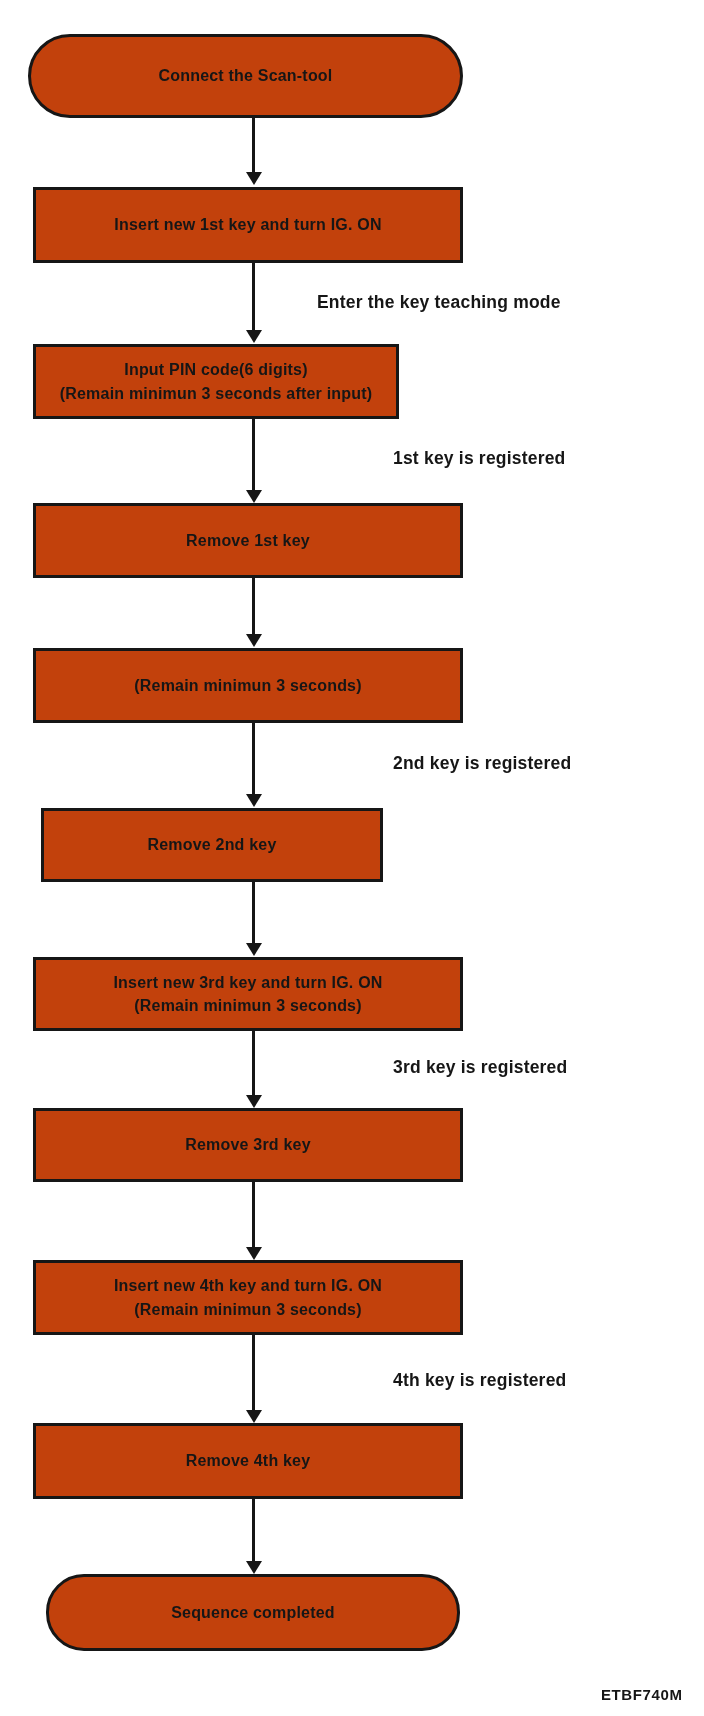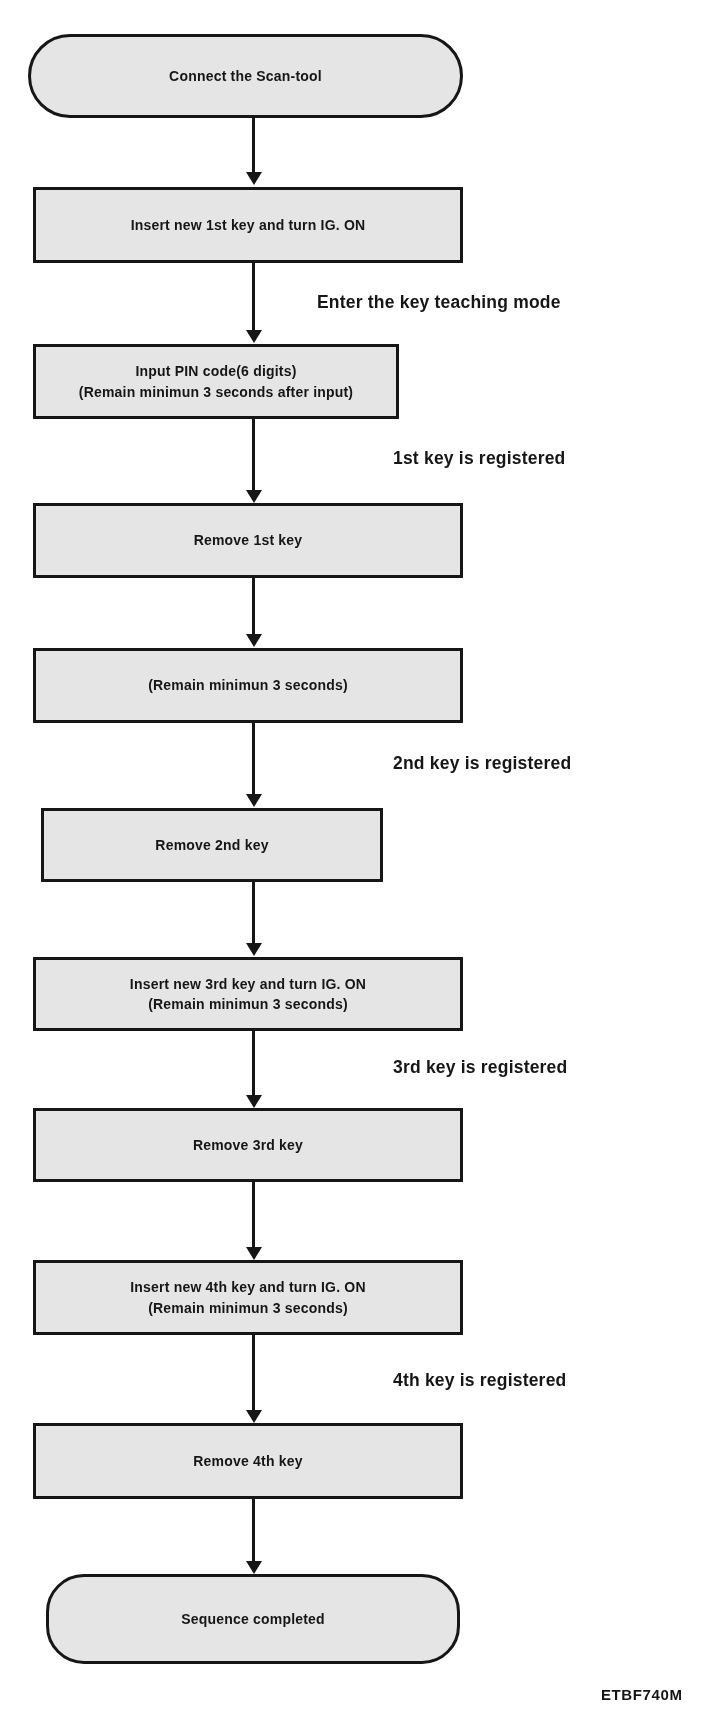--- a/index.html
+++ b/index.html
@@ -9,27 +9,27 @@
     height: 1716px;
     background: #ffffff;
     font-family: "Liberation Sans", sans-serif;
     color: #161616;
     overflow: hidden;
   }
   .node {
     position: absolute;
     box-sizing: border-box;
     border: 3px solid #161616;
-    background: #e5e5e5;
+    background: #c2410c;
     display: flex;
     flex-direction: column;
     align-items: center;
     justify-content: center;
     text-align: center;
-    font-size: 14px;
+    font-size: 16px;
     font-weight: bold;
     letter-spacing: 0.2px;
     line-height: 1.45;
   }
   .node.terminal { border-radius: 42px; border-width: 3px; }
   .node-line { display: block; white-space: nowrap; }
   .arrow {
     position: absolute;
     left: 252px;
     width: 3px;
@@ -147,19 +147,19 @@
   <div class="edge-label" style="left:393px; top:1370px;">4th key is registered</div>
 
   <div class="node" style="left:33px; top:1423px; width:430px; height:76px;">
     <span class="node-line">Remove 4th key</span>
   </div>
 
   <div class="arrow" style="top:1499px; height:64px;">
     <span class="head"></span>
   </div>
 
-  <div class="node terminal" style="left:46px; top:1574px; width:414px; height:90px; border-radius:38px;">
+  <div class="node terminal" style="left:46px; top:1574px; width:414px; height:77px; border-radius:38px;">
     <span class="node-line">Sequence completed</span>
   </div>
 
   <div class="figure-code">ETBF740M</div>
 
 </div>
 
 </body></html>

